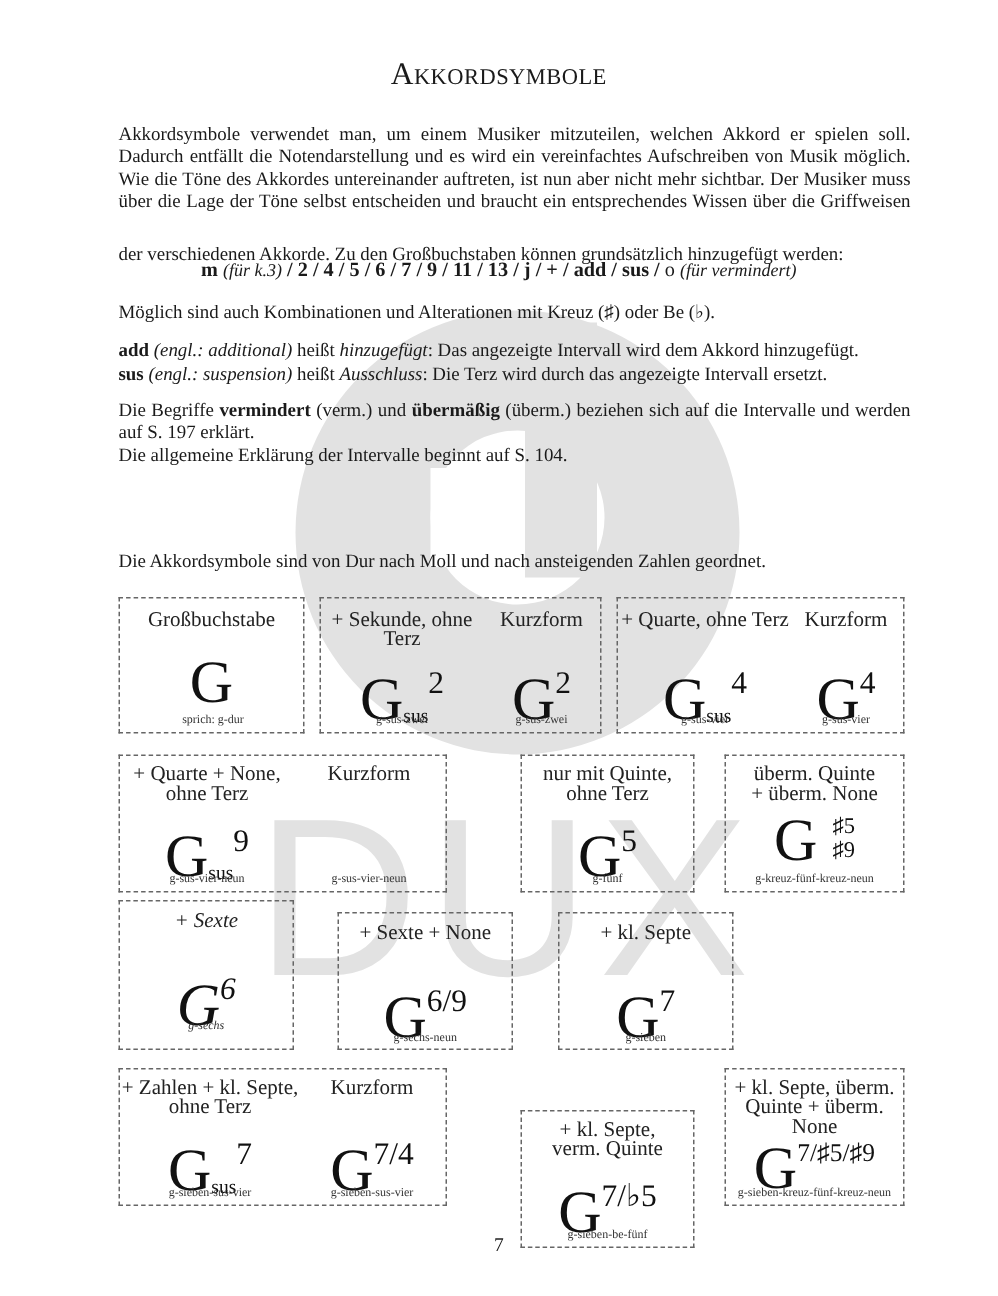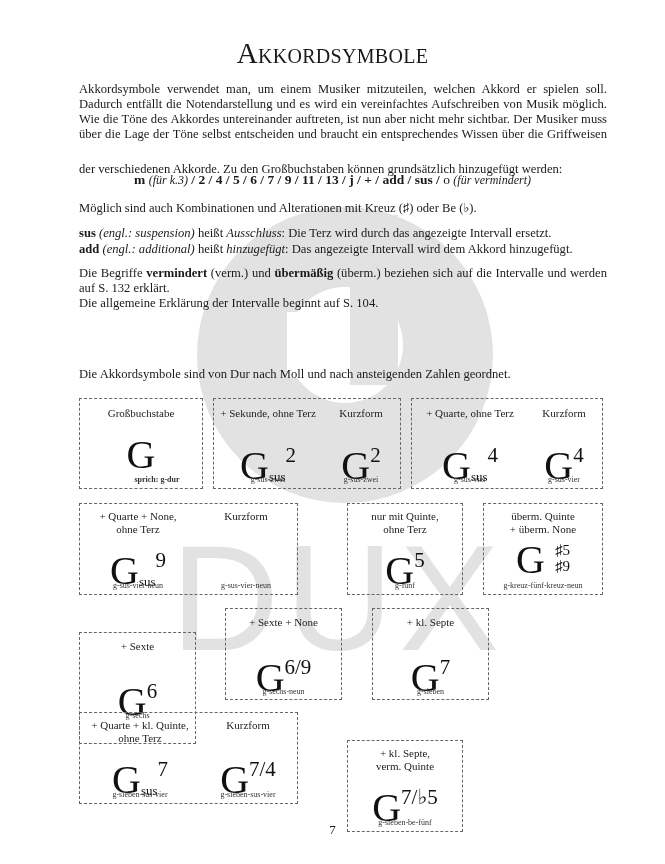--- a/index.html
+++ b/index.html
@@ -6,21 +6,21 @@
   body {
     width: 665px; height: 864px; position: relative; overflow: hidden;
     background: #ffffff; color: #1a1a1a;
     font-family: "Liberation Serif", "DejaVu Serif", serif;
   }
   .watermark { position: absolute; left: 0; top: 0; width: 665px; height: 864px; z-index: 0; pointer-events: none; }
   .content { position: absolute; left: 0; top: 0; width: 665px; height: 864px; z-index: 1; }
 
   .title {
     position: absolute; left: 0; width: 665px; top: 37px; text-align: center;
-    font-size: 29px; letter-spacing: 0.3px; font-variant: small-caps;
+    font-size: 21px; letter-spacing: 0.3px; font-variant: small-caps;
   }
   .para {
     position: absolute; left: 79px; width: 528px; font-size: 12.6px; line-height: 15px;
     text-align: justify;
   }
   .p1 { top: 82px; }
   .p1 span { display: block; text-align-last: justify; }
   .p1 span.last { text-align-last: left; margin-top: 20px; }
   .symbols-line {
     position: absolute; left: 0; width: 665px; top: 172px; text-align: center; font-size: 13.5px;
@@ -31,21 +31,21 @@
   .p3 { top: 226px; }
   .p3 div { height: 16px; }
   .p4 { top: 266px; }
   .p4 .l1 { display: block; text-align-last: justify; }
   .p5 { top: 367px; }
 
   .box {
     position: absolute; border: 1.2px dashed #666; box-sizing: border-box;
   }
   .cell { position: absolute; text-align: center; }
-  .cap { font-size: 11px; line-height: 13px; color: #222; }
+  .cap { font-size: 14px; line-height: 13px; color: #222; }
   .sub { font-size: 8px; color: #333; }
   .chord { font-size: 40px; line-height: 40px; color: #111; white-space: nowrap; }
   .chord .base { font-size: 40px; }
   .chord .s { font-size: 13px; vertical-align: -2px; }
   .chord .sup { font-size: 21px; vertical-align: 17px; }
   .chord .sup2 { font-size: 17px; vertical-align: 18px; }
   .stack { display: inline-block; vertical-align: 2px; font-size: 15px; line-height: 16px; text-align: left; }
 
   .pagenum { position: absolute; left: 0; width: 665px; top: 822px; text-align: center; font-size: 13px; }
 </style>
@@ -78,51 +78,51 @@
     <span>o</span>
     <i>(für vermindert)</i>
   </div>
 
   <div class="para p2">
     <span>Möglich sind auch Kombinationen und Alterationen mit Kreuz (</span><span>♯</span><span>) oder Be (</span><span>♭</span><span>).</span>
   </div>
 
   <div class="para p3">
     <div>
+      <b>add</b>
+      <i>(engl.: additional)</i>
+      <span>heißt</span>
+      <i>hinzugefügt</i><span>: Das angezeigte Intervall wird dem Akkord hinzugefügt.</span>
+    </div>
+    <div>
       <b>sus</b>
       <i>(engl.: suspension)</i>
       <span>heißt</span>
       <i>Ausschluss</i><span>: Die Terz wird durch das angezeigte Intervall ersetzt.</span>
-    </div>
-    <div>
-      <b>add</b>
-      <i>(engl.: additional)</i>
-      <span>heißt</span>
-      <i>hinzugefügt</i><span>: Das angezeigte Intervall wird dem Akkord hinzugefügt.</span>
     </div>
   </div>
 
   <div class="para p4">
     <span class="l1">
       <span>Die Begriffe</span>
       <b>vermindert</b>
       <span>(verm.) und</span>
       <b>übermäßig</b>
       <span>(überm.) beziehen sich auf die Intervalle und werden</span>
     </span>
-    <div>auf S. 132 erklärt.</div>
+    <div>auf S. 197 erklärt.</div>
     <div>Die allgemeine Erklärung der Intervalle beginnt auf S. 104.</div>
   </div>
 
   <div class="para p5">Die Akkordsymbole sind von Dur nach Moll und nach ansteigenden Zahlen geordnet.</div>
 
   <div class="box" style="left:79px; top:398px; width:124px; height:91px;">
     <div class="cell cap" style="left:0; width:122px; top:8px;">Großbuchstabe</div>
     <div class="cell chord" style="left:0; width:122px; top:36px;"><span class="base">G</span></div>
-    <div class="cell sub" style="left:16px; width:122px; top:76px;font-weight:bold;">sprich: g-dur</div>
+    <div class="cell sub" style="left:1px; width:122px; top:76px;">sprich: g-dur</div>
   </div>
 
   <div class="box" style="left:213px; top:398px; width:188px; height:91px;">
     <div class="cell cap" style="left:0; width:108px; top:8px;">+ Sekunde, ohne Terz</div>
     <div class="cell cap" style="left:110px; width:74px; top:8px;">Kurzform</div>
     <div class="cell chord" style="left:0; width:108px; top:36px;"><span class="base">G</span><span class="s">sus</span><span class="sup">2</span></div>
     <div class="cell chord" style="left:110px; width:74px; top:36px;"><span class="base">G</span><span class="sup">2</span></div>
     <div class="cell sub" style="left:0; width:108px; top:76px;">g-sus-zwei</div>
     <div class="cell sub" style="left:110px; width:74px; top:76px;">g-sus-zwei</div>
   </div>
@@ -158,54 +158,62 @@
 
   <div class="box" style="left:483px; top:503px; width:120px; height:92px;">
     <div class="cell cap" style="left:0; width:118px; top:6px;">
         <div>überm. Quinte</div>
         <div>+ überm. None</div>
       </div>
     <div class="cell chord" style="left:0; width:118px; top:36px;"><span class="base">G</span> <span class="stack"><div>♯5</div><div>♯9</div></span></div>
     <div class="cell sub" style="left:0; width:118px; top:77px;">g-kreuz-fünf-kreuz-neun</div>
   </div>
 
-  <div class="box" style="left:79px; top:632px; width:117px; height:112px;">
+  <div class="box" style="left:79px; top:600px; width:117px; height:100px;font-style:italic;">
     <div class="cell cap" style="left:0; width:115px; top:7px;">+ Sexte</div>
     <div class="cell chord" style="left:0; width:115px; top:38px;"><span class="base">G</span><span class="sup">6</span></div>
     <div class="cell sub" style="left:0; width:115px; top:78px;">g-sechs</div>
   </div>
 
   <div class="box" style="left:225px; top:608px; width:117px; height:92px;">
     <div class="cell cap" style="left:0; width:115px; top:7px;">+ Sexte + None</div>
     <div class="cell chord" style="left:0; width:115px; top:38px;"><span class="base">G</span><span class="sup">6/9</span></div>
     <div class="cell sub" style="left:0; width:115px; top:78px;">g-sechs-neun</div>
   </div>
 
   <div class="box" style="left:372px; top:608px; width:117px; height:92px;">
     <div class="cell cap" style="left:0; width:115px; top:7px;">+ kl. Septe</div>
     <div class="cell chord" style="left:0; width:115px; top:38px;"><span class="base">G</span><span class="sup">7</span></div>
     <div class="cell sub" style="left:0; width:115px; top:78px;">g-sieben</div>
   </div>
 
   <div class="box" style="left:79px; top:712px; width:219px; height:92px;">
     <div class="cell cap" style="left:0; width:120px; top:6px;">
-        <div>+ Quarte + kl. Quinte,</div>
+        <div>+ Zahlen + kl. Septe,</div>
         <div>ohne Terz</div>
       </div>
     <div class="cell cap" style="left:120px; width:96px; top:6px;">Kurzform</div>
     <div class="cell chord" style="left:0; width:120px; top:36px;"><span class="base">G</span><span class="s">sus</span><span class="sup">7</span></div>
     <div class="cell chord" style="left:120px; width:96px; top:36px;"><span class="base">G</span><span class="sup">7/4</span></div>
     <div class="cell sub" style="left:0; width:120px; top:77px;">g-sieben-sus-vier</div>
     <div class="cell sub" style="left:120px; width:96px; top:77px;">g-sieben-sus-vier</div>
   </div>
 
   <div class="box" style="left:347px; top:712px; width:116px; height:92px;margin-top:28px;">
     <div class="cell cap" style="left:0; width:114px; top:6px;">
         <div>+ kl. Septe,</div>
         <div>verm. Quinte</div>
       </div>
     <div class="cell chord" style="left:0; width:114px; top:36px;"><span class="base">G</span><span class="sup">7/♭5</span></div>
     <div class="cell sub" style="left:0; width:114px; top:77px;">g-sieben-be-fünf</div>
   </div>
 
+  <div class="box" style="left:483px; top:712px; width:120px; height:92px;">
+    <div class="cell cap" style="left:0; width:118px; top:6px;">
+        <div>+ kl. Septe, überm.</div>
+        <div>Quinte + überm. None</div>
+      </div>
+    <div class="cell chord" style="left:0; width:118px; top:36px;"><span class="base">G</span><span class="sup2">7/♯5/♯9</span></div>
+    <div class="cell sub" style="left:0; width:118px; top:77px;">g-sieben-kreuz-fünf-kreuz-neun</div>
+  </div>
 
   <div class="pagenum">7</div>
 </div>
 
 </body></html>

